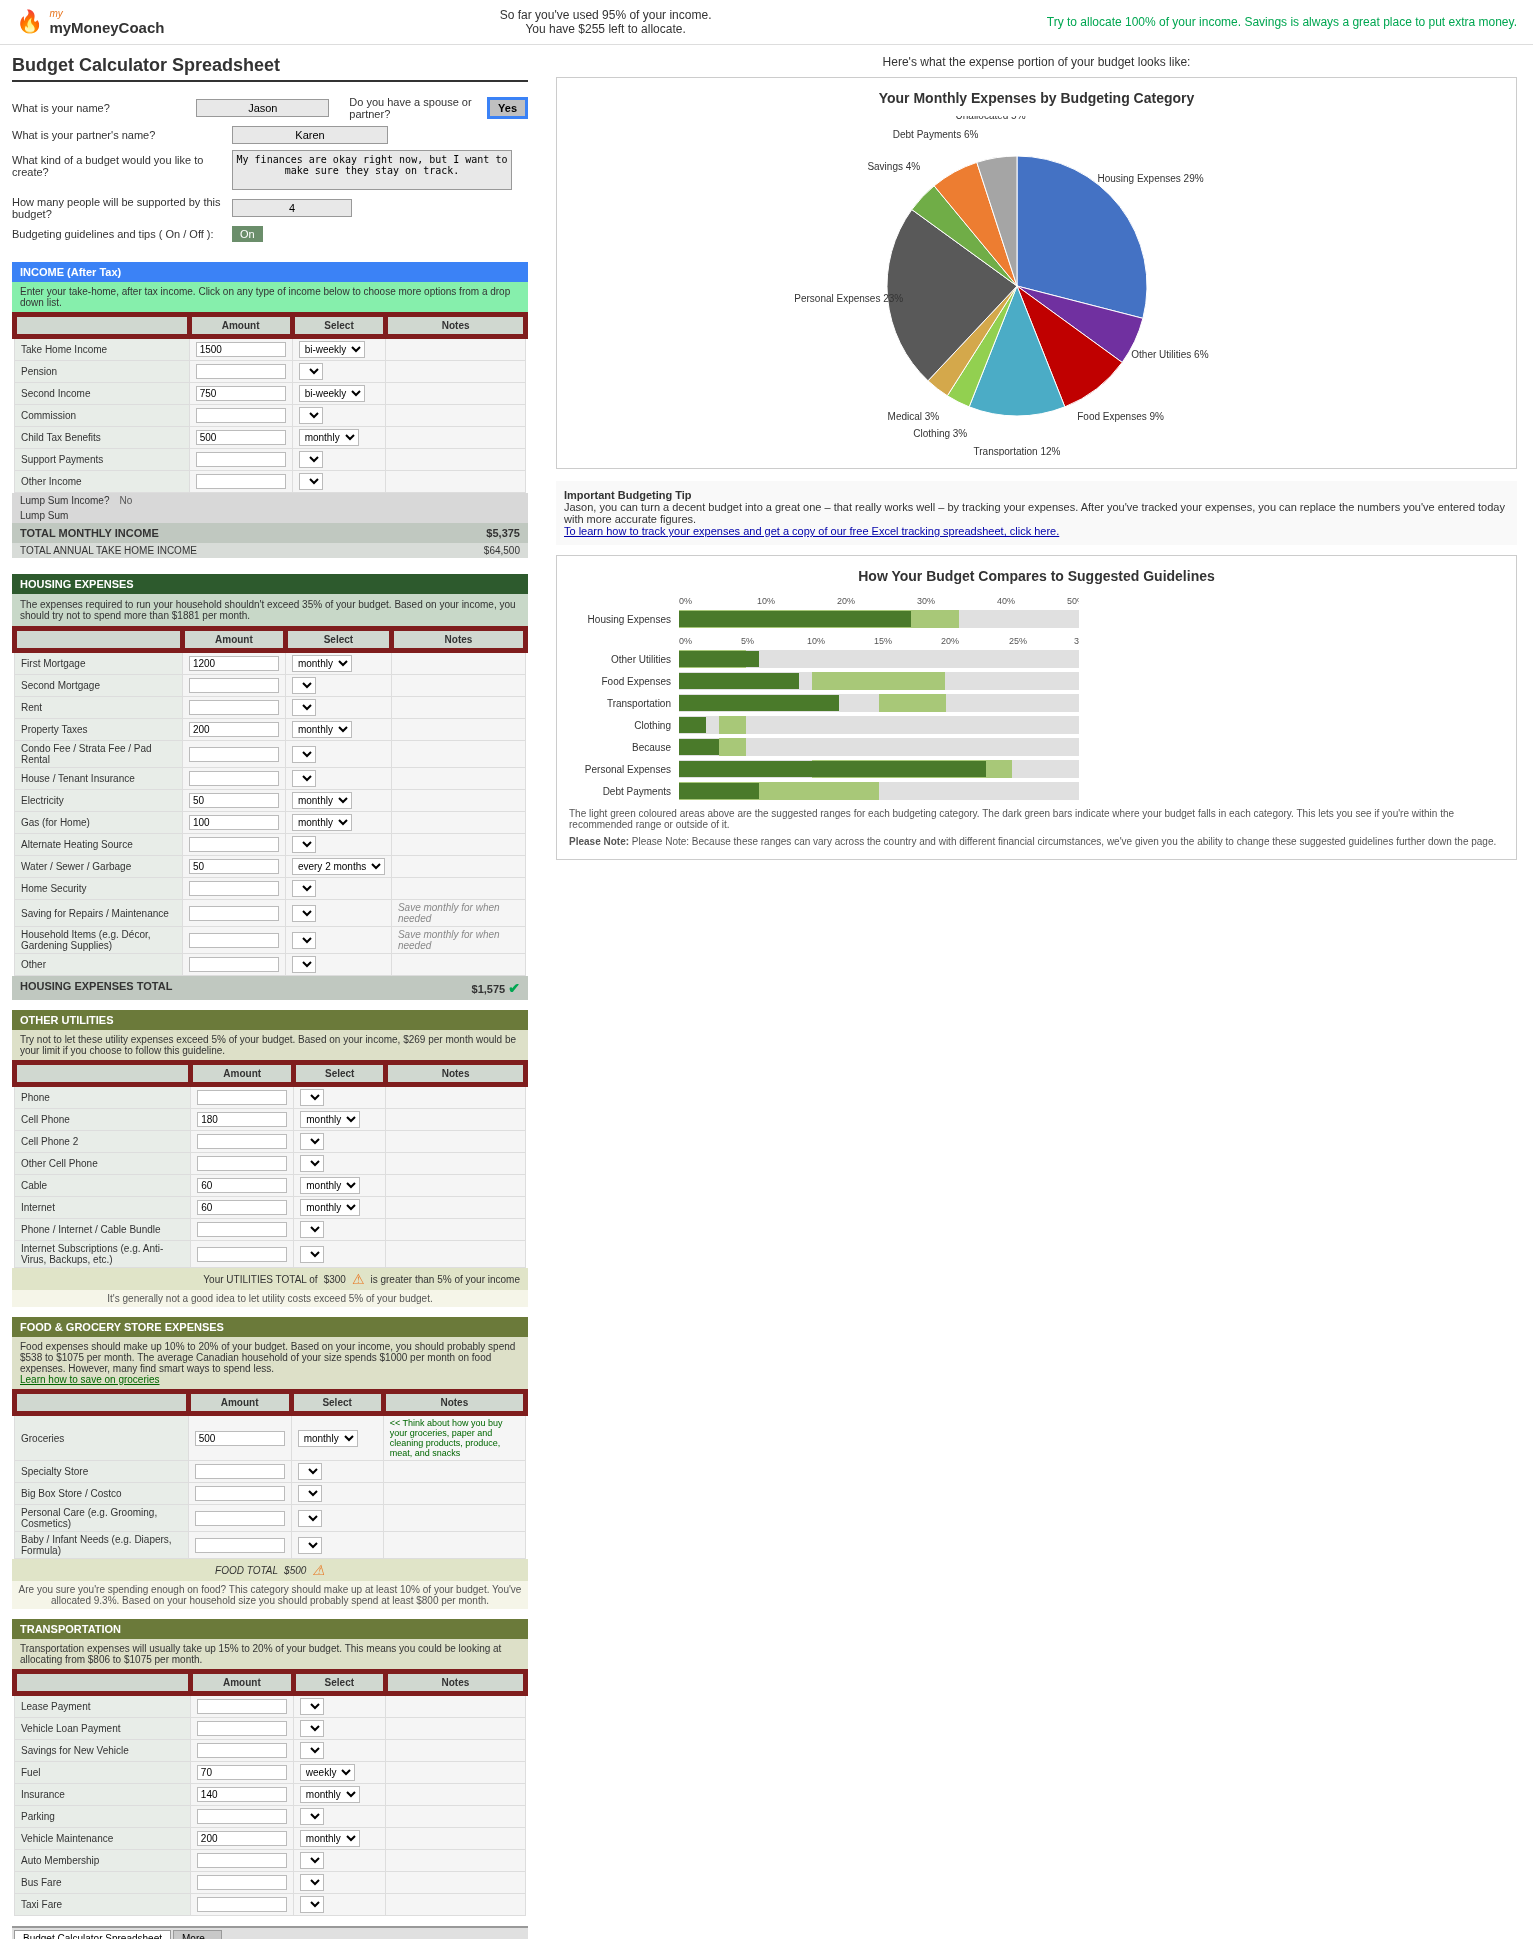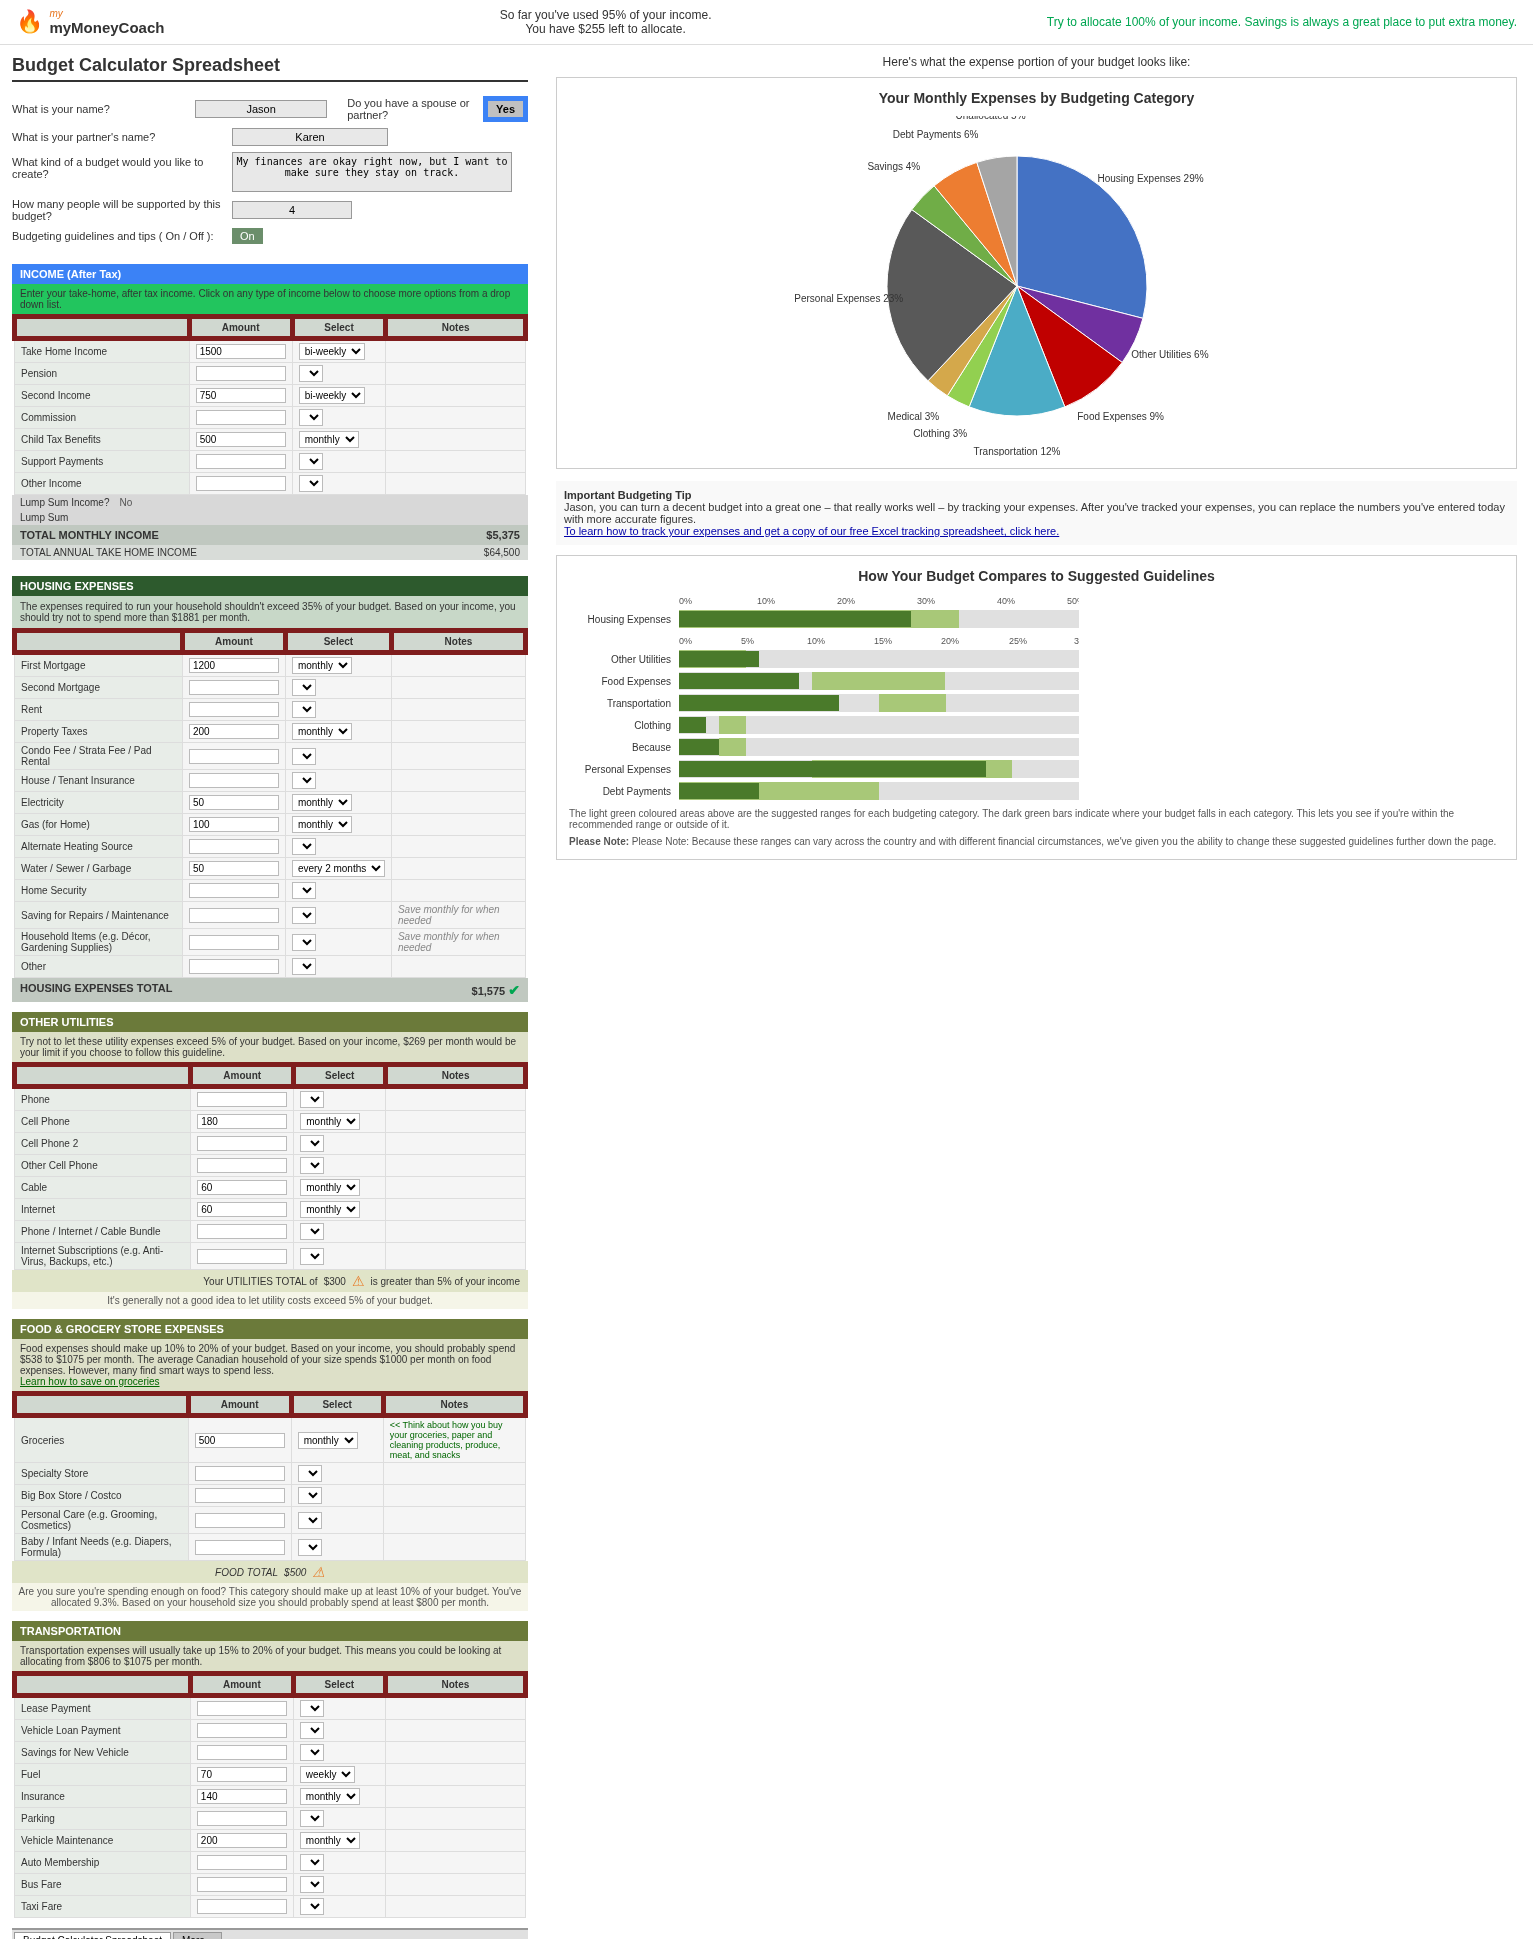--- a/index.html
+++ b/index.html
@@ -18,21 +18,21 @@
     
     
     .page-title { font-size: 18px; font-weight: bold; color: #333; margin-bottom: 14px; border-bottom: 2px solid #333; padding-bottom: 4px; }
     
     
     .form-row { display: flex; align-items: center; margin-bottom: 6px; }
     .form-label { width: 220px; font-size: 11px; }
     .form-input { border: 1px solid #999; background: #e8e8e8; padding: 2px 6px; font-size: 11px; min-width: 120px; text-align: center; }
     .spouse-group { display: flex; align-items: center; gap: 6px; margin-left: 20px; }
     .spouse-label { font-size: 11px; }
-    .btn-yes { background: #c0c0c0; border: 5px solid #3b82f6; padding: 2px 8px; font-size: 11px; font-weight: bold; cursor: pointer; }
+    .btn-yes { background: #c0c0c0; border: 3px solid #3b82f6; padding: 2px 8px; font-size: 11px; font-weight: bold; cursor: pointer; }
     .textarea-input { width: 280px; height: 40px; border: 1px solid #999; background: #e8e8e8; font-size: 10px; padding: 3px; resize: none; text-align: center; }
     .budget-type-row { display: flex; align-items: flex-start; margin-bottom: 6px; }
     .budget-type-label { width: 220px; font-size: 11px; padding-top: 4px; }
     
     
     .toggle-btn { background: #6b8e6b; color: white; border: none; padding: 2px 8px; font-size: 11px; cursor: pointer; }
     
     
     .section-header { background: #2d5a2d; color: white; padding: 4px 8px; font-size: 11px; font-weight: bold; margin-top: 10px; margin-bottom: 0; }
     .section-desc { background: #c8d8c8; padding: 5px 8px; font-size: 10px; color: #333; }
@@ -46,21 +46,21 @@
     .budget-table td select { border: 1px solid #bbb; background: #fff; font-size: 10px; padding: 1px; }
     
     
     .total-section { background: #c0c8c0; padding: 4px 8px; display: flex; justify-content: space-between; font-weight: bold; font-size: 11px; }
     .total-label { font-weight: bold; }
     .total-value { color: #333; }
     .annual-total { background: #d8dcd8; padding: 2px 8px; display: flex; justify-content: space-between; font-size: 10px; }
     
     
     .income-header { background: #3b82f6; color: white; padding: 4px 8px; font-size: 11px; font-weight: bold; margin-top: 20px; }
-    .income-desc { background: #22c55e; padding: 4px 8px; font-size: 10px; }
+    .income-desc { background: #86efac; padding: 4px 8px; font-size: 10px; }
     
     
     .other-utilities-header { background: #6b7a3a; color: white; padding: 4px 8px; font-size: 11px; font-weight: bold; margin-top: 10px; }
     .food-header { background: #6b7a3a; color: white; padding: 4px 8px; font-size: 11px; font-weight: bold; margin-top: 10px; }
     .transport-header { background: #6b7a3a; color: white; padding: 4px 8px; font-size: 11px; font-weight: bold; margin-top: 10px; }
     
     .utility-desc { background: #dde0c8; padding: 4px 8px; font-size: 10px; }
     .food-desc { background: #dde0c8; padding: 4px 8px; font-size: 10px; }
     
     .utility-total { background: #e0e4c8; padding: 3px 8px; display: flex; justify-content: flex-end; gap: 6px; align-items: center; font-size: 10px; }

